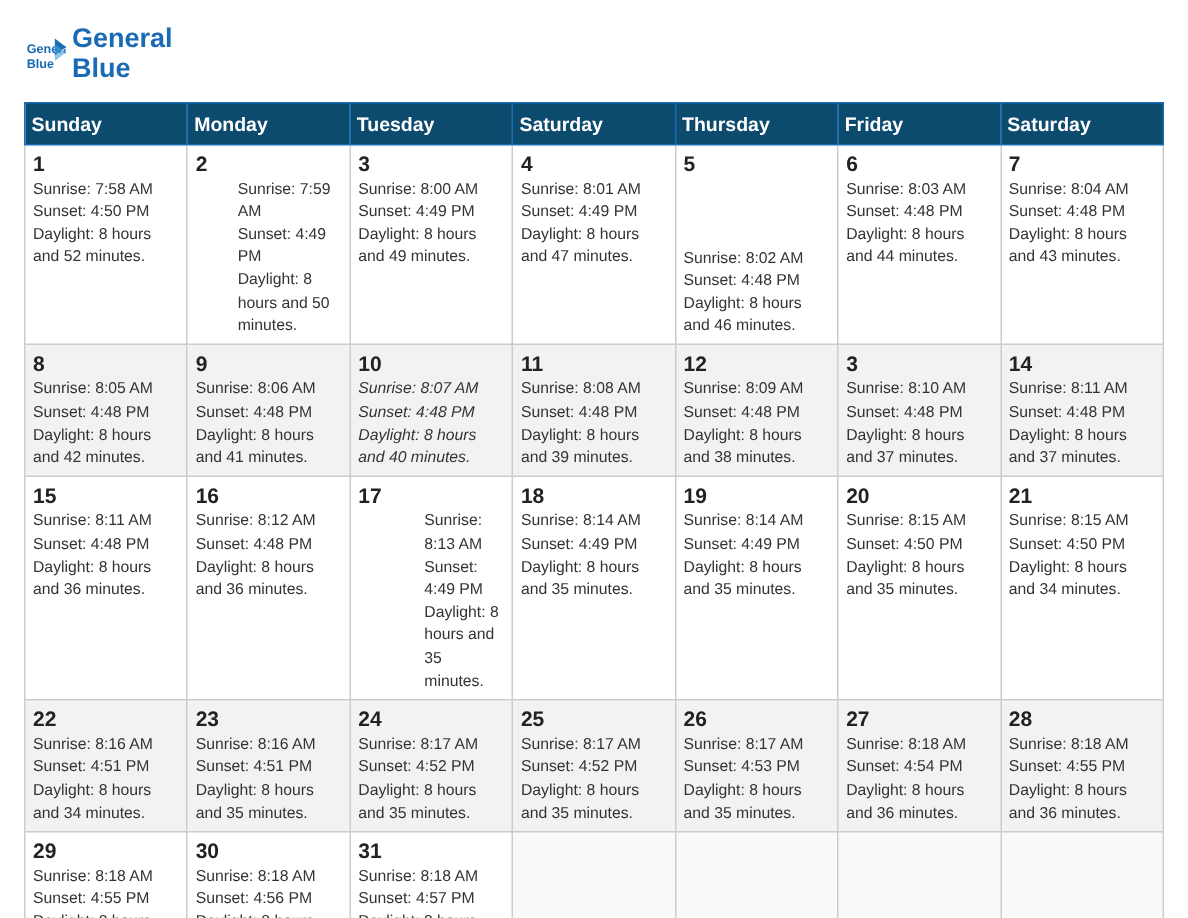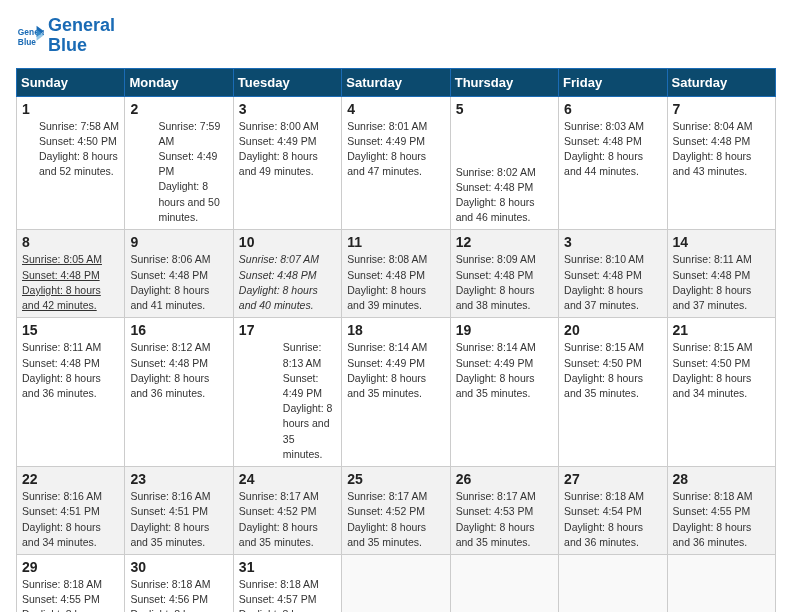--- a/index.html
+++ b/index.html
@@ -113,21 +113,21 @@
         <th>Saturday</th>
         <th>Thursday</th>
         <th>Friday</th>
         <th>Saturday</th>
       </tr>
   </thead>
   <tbody id="calendar-body">
       <tr>
         <td>
           <span class="day-num">1</span>
-          <div class="day-detail" style="white-space: pre-line; margin-left: 17px;">Sunrise: 7:58 AM
+          <div class="day-detail" style="white-space: pre-line;">Sunrise: 7:58 AM
 Sunset: 4:50 PM
 Daylight: 8 hours and 52 minutes.</div>
         </td>
         <td>
           <span class="day-num">2</span>
           <div class="day-detail" style="white-space: pre-line; margin-left: 28px;">Sunrise: 7:59 AM
 Sunset: 4:49 PM
 Daylight: 8 hours and 50 minutes.</div>
         </td>
         <td>
@@ -157,21 +157,21 @@
         <td>
           <span class="day-num">7</span>
           <div class="day-detail" style="white-space: pre-line;">Sunrise: 8:04 AM
 Sunset: 4:48 PM
 Daylight: 8 hours and 43 minutes.</div>
         </td>
       </tr>
       <tr>
         <td>
           <span class="day-num">8</span>
-          <div class="day-detail" style="white-space: pre-line; text-decoration: underline;">Sunrise: 8:05 AM
+          <div class="day-detail" style="white-space: pre-line;">Sunrise: 8:05 AM
 Sunset: 4:48 PM
 Daylight: 8 hours and 42 minutes.</div>
         </td>
         <td>
           <span class="day-num">9</span>
           <div class="day-detail" style="white-space: pre-line;">Sunrise: 8:06 AM
 Sunset: 4:48 PM
 Daylight: 8 hours and 41 minutes.</div>
         </td>
         <td>

